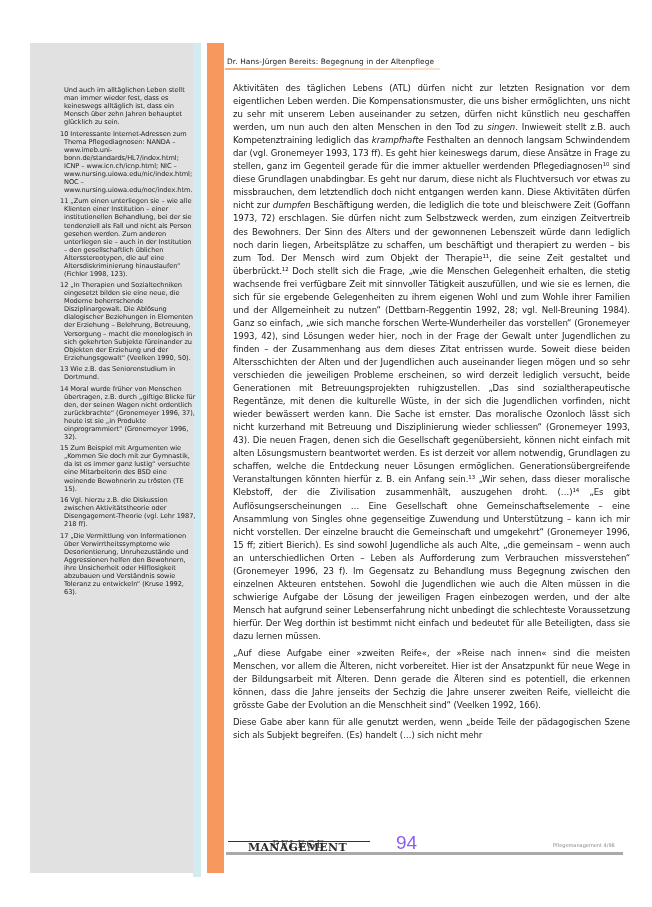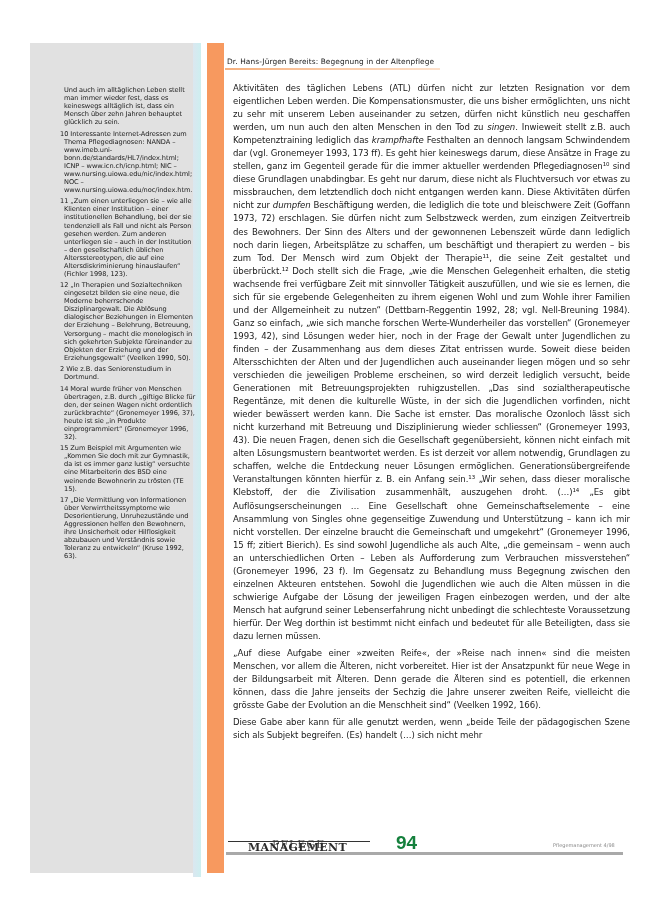--- a/index.html
+++ b/index.html
@@ -49,22 +49,22 @@
     font-size: 11px; color: #5a5a5a; letter-spacing: 1px; margin-top: 8px;
   }
   .logo-line {
     position: absolute; left: 0; top: 9px; width: 142px; height: 1px; background: #333;
   }
   .logo-bottom {
     position: absolute; left: 20px; top: 9px; font-family: "DejaVu Serif", serif;
     font-weight: bold; font-size: 11px; color: #2c2c2c; letter-spacing: 0.3px;
   }
   .page-number {
-    position: absolute; left: 396px; top: 832px; font-size: 19px; font-weight: bold;
-    color: #15803d; font-family: "Liberation Sans", sans-serif;
+    position: absolute; left: 396px; top: 832px; font-size: 19px; font-weight: normal;
+    color: #8b5cf6; font-family: "Liberation Sans", sans-serif;
   }
   .footer-issue {
     position: absolute; left: 553px; top: 842px; font-size: 5px; color: #8a8a8a;
   }
   .footer-rule {
     position: absolute; left: 226px; top: 852px; width: 397px; height: 3px;
     background: #a9a9a9;
   }
 </style>
 </head>
@@ -75,23 +75,24 @@
 <div class="orange-bar"></div>
 
 <div class="header">Dr. Hans-Jürgen Bereits: Begegnung in der Altenpflege</div>
 <div class="header-line"></div>
 
 <div class="footnotes">
   <p class="fn first">Und auch im alltäglichen Leben stellt man immer wieder fest, dass es keineswegs alltäglich ist, dass ein Mensch über zehn Jahren behauptet glücklich zu sein.</p>
   <p class="fn">10 Interessante Internet-Adressen zum Thema Pflegediagnosen: NANDA – www.imeb.uni-bonn.de/standards/HL7/index.html; ICNP – www.icn.ch/icnp.html; NIC – www.nursing.uiowa.edu/nic/index.html; NOC – www.nursing.uiowa.edu/noc/index.htm.</p>
   <p class="fn">11 „Zum einen unterliegen sie – wie alle Klienten einer Institution – einer institutionellen Behandlung, bei der sie tendenziell als Fall und nicht als Person gesehen werden. Zum anderen unterliegen sie – auch in der Institution – den gesellschaftlich üblichen Altersstereotypen, die auf eine Altersdiskriminierung hinauslaufen“ (Fichler 1998, 123).</p>
   <p class="fn">12 „In Therapien und Sozialtechniken eingesetzt bilden sie eine neue, die Moderne beherrschende Disziplinargewalt. Die Ablösung dialogischer Beziehungen in Elementen der Erziehung – Belehrung, Betreuung, Versorgung – macht die monologisch in sich gekehrten Subjekte füreinander zu Objekten der Erziehung und der Erziehungsgewalt“ (Veelken 1990, 50).</p>
-  <p class="fn">2 Wie z.B. das Seniorenstudium in Dortmund.</p>
+  <p class="fn">13 Wie z.B. das Seniorenstudium in Dortmund.</p>
   <p class="fn">14 Moral wurde früher von Menschen übertragen, z.B. durch „giftige Blicke für den, der seinen Wagen nicht ordentlich zurückbrachte“ (Gronemeyer 1996, 37), heute ist sie „in Produkte einprogrammiert“ (Gronemeyer 1996, 32).</p>
   <p class="fn">15 Zum Beispiel mit Argumenten wie „Kommen Sie doch mit zur Gymnastik, da ist es immer ganz lustig“ versuchte eine Mitarbeiterin des BSD eine weinende Bewohnerin zu trösten (TE 15).</p>
+  <p class="fn">16 Vgl. hierzu z.B. die Diskussion zwischen Aktivitätstheorie oder Disengagement-Theorie (vgl. Lehr 1987, 218 ff).</p>
   <p class="fn">17 „Die Vermittlung von Informationen über Verwirrtheitssymptome wie Desorientierung, Unruhezustände und Aggressionen helfen den Bewohnern, ihre Unsicherheit oder Hilflosigkeit abzubauen und Verständnis sowie Toleranz zu entwickeln“ (Kruse 1992, 63).</p>
 </div>
 
 <div class="main">
   <p><span>Aktivitäten des täglichen Lebens (ATL) dürfen nicht zur letzten Resignation vor dem eigentlichen Leben werden. Die Kompensationsmuster, die uns bisher ermöglichten, uns nicht zu sehr mit unserem Leben auseinander zu setzen, dürfen nicht künstlich neu geschaffen werden, um nun auch den alten Menschen in den Tod zu </span><i>singen</i><span>. Inwieweit stellt z.B. auch Kompetenztraining lediglich das </span><i>krampfhafte</i><span> Festhalten an dennoch langsam Schwindendem dar (vgl. Gronemeyer 1993, 173 ff). Es geht hier keineswegs darum, diese Ansätze in Frage zu stellen, ganz im Gegenteil gerade für die immer aktueller werdenden Pflegediagnosen¹⁰ sind diese Grundlagen unabdingbar. Es geht nur darum, diese nicht als Fluchtversuch vor etwas zu missbrauchen, dem letztendlich doch nicht entgangen werden kann. Diese Aktivitäten dürfen nicht zur </span><i>dumpfen</i><span> Beschäftigung werden, die lediglich die tote und bleischwere Zeit (Goffann 1973, 72) erschlagen. Sie dürfen nicht zum Selbstzweck werden, zum einzigen Zeitvertreib des Bewohners. Der Sinn des Alters und der gewonnenen Lebenszeit würde dann lediglich noch darin liegen, Arbeitsplätze zu schaffen, um beschäftigt und therapiert zu werden – bis zum Tod. Der Mensch wird zum Objekt der Therapie¹¹, die seine Zeit gestaltet und überbrückt.¹² Doch stellt sich die Frage, „wie die Menschen Gelegenheit erhalten, die stetig wachsende frei verfügbare Zeit mit sinnvoller Tätigkeit auszufüllen, und wie sie es lernen, die sich für sie ergebende Gelegenheiten zu ihrem eigenen Wohl und zum Wohle ihrer Familien und der Allgemeinheit zu nutzen“ (Dettbarn-Reggentin 1992, 28; vgl. Nell-Breuning 1984). Ganz so einfach, „wie sich manche forschen Werte-Wunderheiler das vorstellen“ (Gronemeyer 1993, 42), sind Lösungen weder hier, noch in der Frage der Gewalt unter Jugendlichen zu finden – der Zusammenhang aus dem dieses Zitat entrissen wurde. Soweit diese beiden Altersschichten der Alten und der Jugendlichen auch auseinander liegen mögen und so sehr verschieden die jeweiligen Probleme erscheinen, so wird derzeit lediglich versucht, beide Generationen mit Betreuungsprojekten ruhigzustellen. „Das sind sozialtherapeutische Regentänze, mit denen die kulturelle Wüste, in der sich die Jugendlichen vorfinden, nicht wieder bewässert werden kann. Die Sache ist ernster. Das moralische Ozonloch lässt sich nicht kurzerhand mit Betreuung und Disziplinierung wieder schliessen“ (Gronemeyer 1993, 43). Die neuen Fragen, denen sich die Gesellschaft gegenübersieht, können nicht einfach mit alten Lösungsmustern beantwortet werden. Es ist derzeit vor allem notwendig, Grundlagen zu schaffen, welche die Entdeckung neuer Lösungen ermöglichen. Generationsübergreifende Veranstaltungen könnten hierfür z. B. ein Anfang sein.¹³ „Wir sehen, dass dieser moralische Klebstoff, der die Zivilisation zusammenhält, auszugehen droht. (…)¹⁴ „Es gibt Auflösungserscheinungen … Eine Gesellschaft ohne Gemeinschaftselemente – eine Ansammlung von Singles ohne gegenseitige Zuwendung und Unterstützung – kann ich mir nicht vorstellen. Der einzelne braucht die Gemeinschaft und umgekehrt“ (Gronemeyer 1996, 15 ff; zitiert Bierich). Es sind sowohl Jugendliche als auch Alte, „die gemeinsam – wenn auch an unterschiedlichen Orten – Leben als Aufforderung zum Verbrauchen missverstehen“ (Gronemeyer 1996, 23 f). Im Gegensatz zu Behandlung muss Begegnung zwischen den einzelnen Akteuren entstehen. Sowohl die Jugendlichen wie auch die Alten müssen in die schwierige Aufgabe der Lösung der jeweiligen Fragen einbezogen werden, und der alte Mensch hat aufgrund seiner Lebenserfahrung nicht unbedingt die schlechteste Voraussetzung hierfür. Der Weg dorthin ist bestimmt nicht einfach und bedeutet für alle Beteiligten, dass sie dazu lernen müssen.</span></p>
   <p><span>„Auf diese Aufgabe einer »zweiten Reife«, der »Reise nach innen« sind die meisten Menschen, vor allem die Älteren, nicht vorbereitet. Hier ist der Ansatzpunkt für neue Wege in der Bildungsarbeit mit Älteren. Denn gerade die Älteren sind es potentiell, die erkennen können, dass die Jahre jenseits der Sechzig die Jahre unserer zweiten Reife, vielleicht die grösste Gabe der Evolution an die Menschheit sind“ (Veelken 1992, 166).</span></p>
   <p><span>Diese Gabe aber kann für alle genutzt werden, wenn „beide Teile der pädagogischen Szene sich als Subjekt begreifen. (Es) handelt (…) sich nicht mehr</span></p>
 </div>
 
 <div class="footer-logo">

